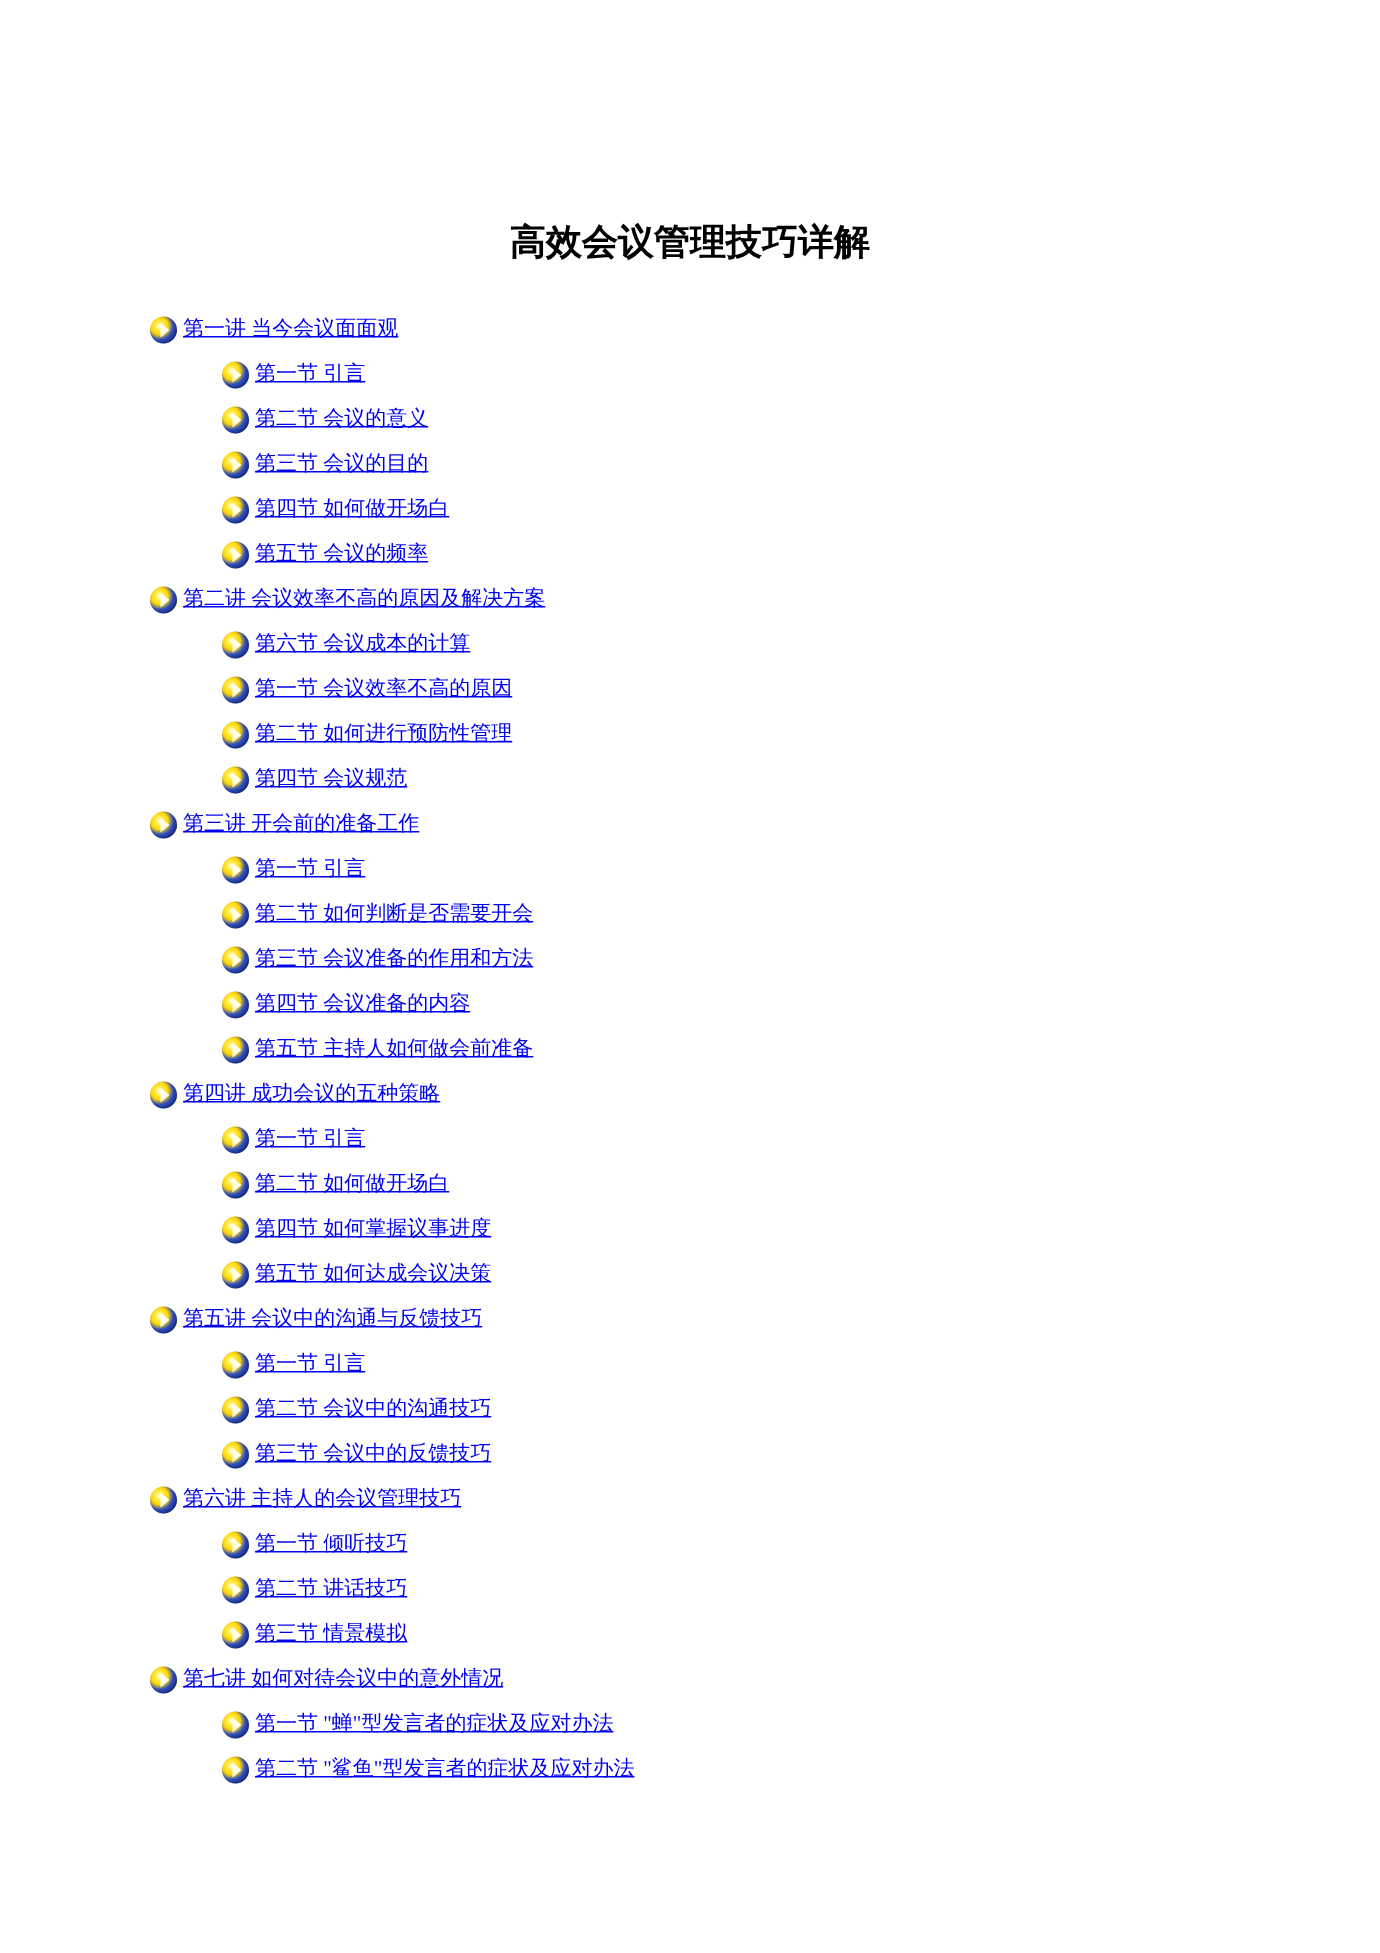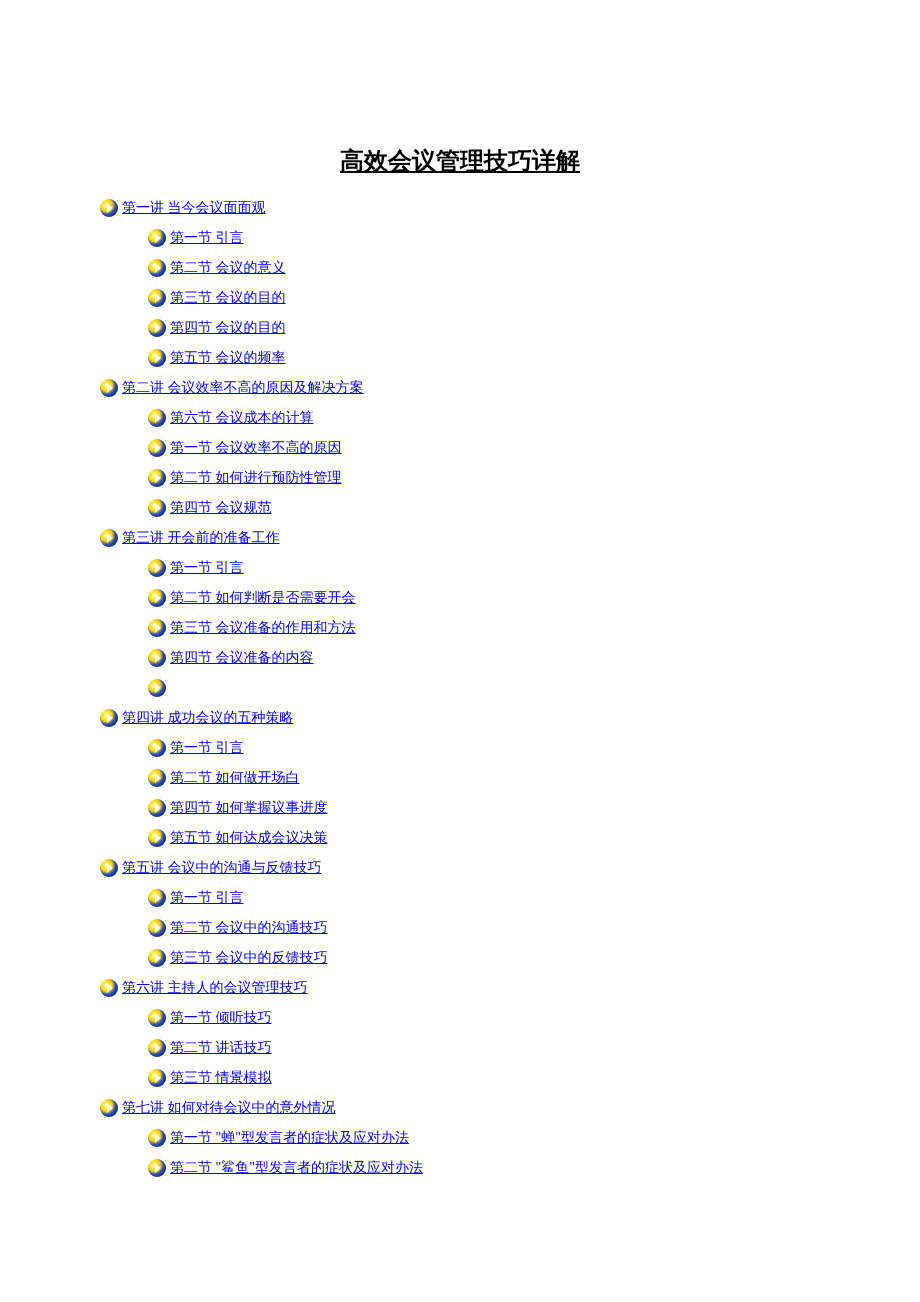--- a/index.html
+++ b/index.html
@@ -11,23 +11,22 @@
       font-family: "SimSun", "宋体", serif;
       background: #ffffff;
       width: 920px;
       padding: 145px 100px 40px 100px;
     }
     .page-title {
       font-size: 24px;
       font-weight: bold;
       text-align: center;
       color: #000;
-      margin-bottom: 16px;
+      margin-bottom: 28px;
       font-family: "SimHei", "黑体", sans-serif;
-      text-decoration: underline;
     }
     .toc-item {
       display: flex;
       align-items: center;
       line-height: 30px;
       height: 30px;
       text-align: right;
     }
     .toc-item.level-0 {
       margin-left: 0;
@@ -80,21 +79,21 @@
     <div class="toc-item level-1">
       <span class="bullet-icon"></span>
       <a class="toc-link">第二节  会议的意义</a>
     </div>
     <div class="toc-item level-1">
       <span class="bullet-icon"></span>
       <a class="toc-link">第三节  会议的目的</a>
     </div>
     <div class="toc-item level-1">
       <span class="bullet-icon"></span>
-      <a class="toc-link">第四节  会议的目的</a>
+      <a class="toc-link">第四节  如何做开场白</a>
     </div>
     <div class="toc-item level-1">
       <span class="bullet-icon"></span>
       <a class="toc-link">第五节  会议的频率</a>
     </div>
     <div class="toc-item level-0">
       <span class="bullet-icon"></span>
       <a class="toc-link">第二讲  会议效率不高的原因及解决方案</a>
     </div>
     <div class="toc-item level-1">
@@ -128,20 +127,21 @@
     <div class="toc-item level-1">
       <span class="bullet-icon"></span>
       <a class="toc-link">第三节  会议准备的作用和方法</a>
     </div>
     <div class="toc-item level-1">
       <span class="bullet-icon"></span>
       <a class="toc-link">第四节  会议准备的内容</a>
     </div>
     <div class="toc-item level-1">
       <span class="bullet-icon"></span>
+      <a class="toc-link">第五节  主持人如何做会前准备</a>
     </div>
     <div class="toc-item level-0">
       <span class="bullet-icon"></span>
       <a class="toc-link">第四讲  成功会议的五种策略</a>
     </div>
     <div class="toc-item level-1">
       <span class="bullet-icon"></span>
       <a class="toc-link">第一节  引言</a>
     </div>
     <div class="toc-item level-1">

